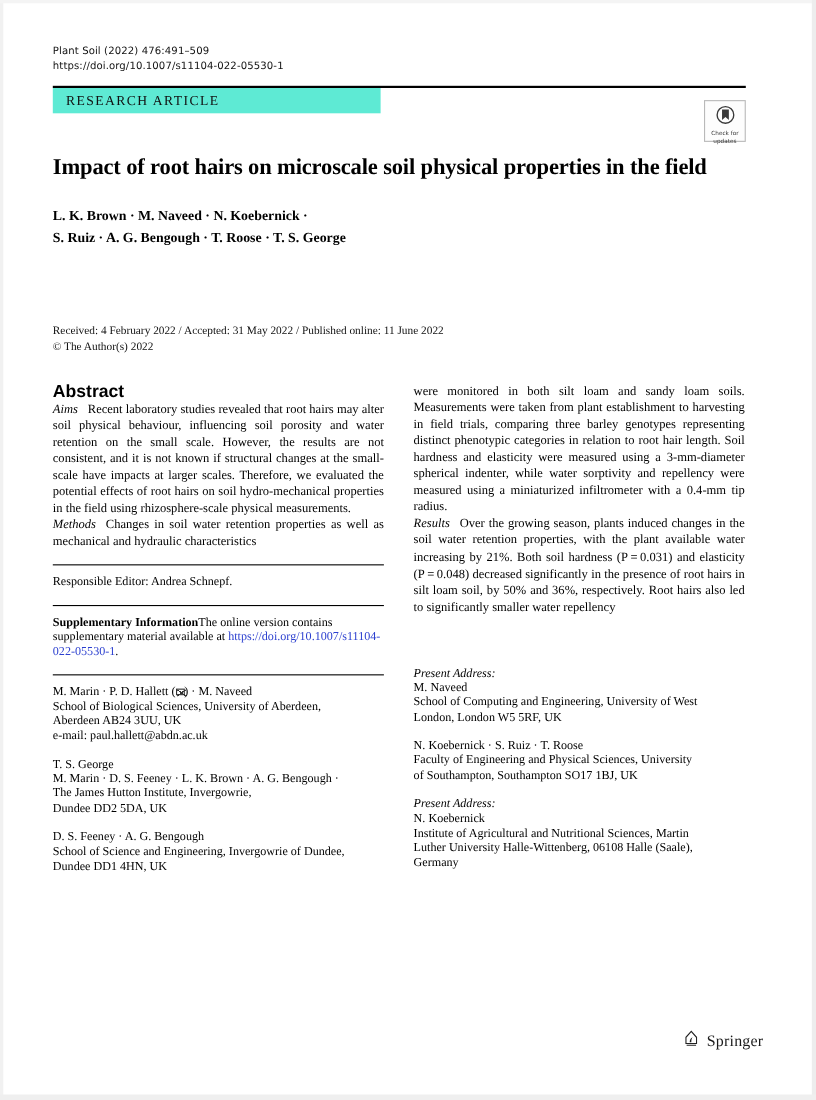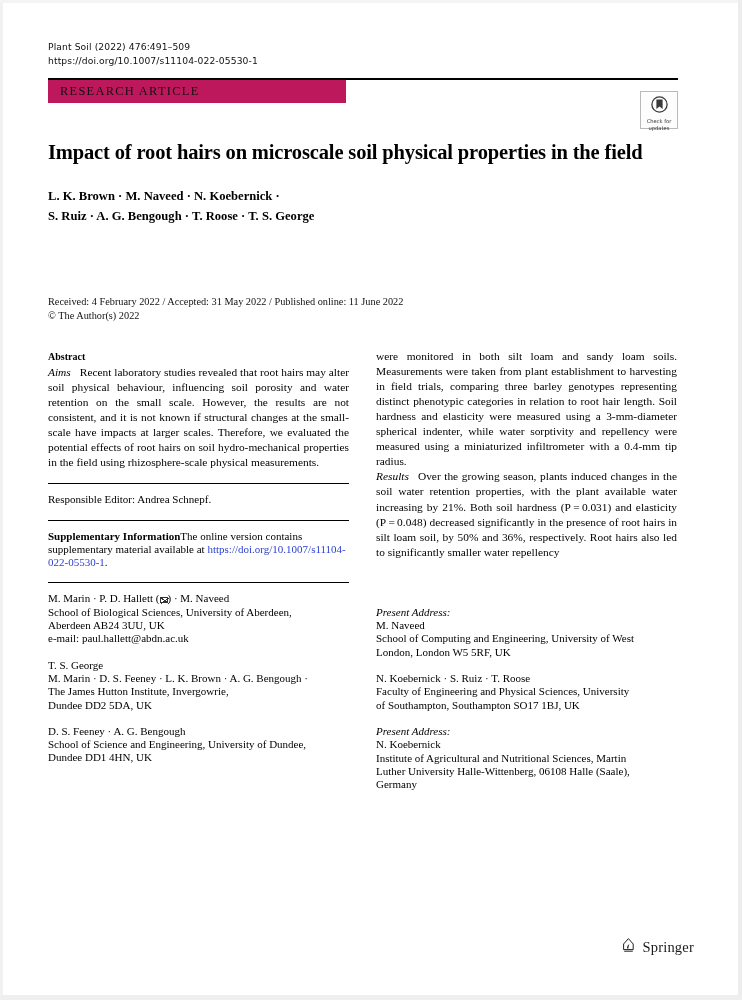--- a/index.html
+++ b/index.html
@@ -45,21 +45,21 @@
   
   .band-wrap { margin-top: 11px; position: relative; }
   .band-rule {
     width: 630px;
     height: 2.4px;
     background: #000;
   }
   .band {
     width: 298px;
     height: 23px;
-    background: #be185d;
+    background: #5eead4;
     display: flex;
     align-items: center;
   }
   .band-label {
     font-family: "Liberation Serif", serif;
     font-size: 12.4px;
     letter-spacing: 1.3px;
     padding-left: 12px;
     color: #111;
   }
@@ -145,23 +145,23 @@
 
   
   .cols {
     margin-top: 26px;
     display: flex;
     gap: 27px;
   }
   .col { width: 301px; }
 
   .abs-head {
-    font-family: Liberation Serif, serif;
+    font-family: Liberation Sans, sans-serif;
     font-weight: bold;
-    font-size: 10px;
+    font-size: 16px;
     line-height: 15px;
     margin-bottom: 1px;
   }
   .para {
     font-family: "Liberation Serif", serif;
     font-size: 11.4px;
     line-height: 15.1px;
     text-align: justify;
     text-justify: inter-word;
     color: #000;
@@ -269,20 +269,21 @@
     </div>
 
     <div class="cols">
 
       <div class="col">
 
         <div class="abs-head">Abstract</div>
 
         <div class="para"><span class="lead">Aims</span><span class="lead-gap"></span><span>Recent laboratory studies revealed that root hairs may alter soil physical behaviour, influencing soil porosity and water retention on the small scale. However, the results are not consistent, and it is not known if structural changes at the small-scale have impacts at larger scales. Therefore, we evaluated the potential effects of root hairs on soil hydro-mechanical properties in the field using rhizosphere-scale physical measurements.</span></div>
 
+        <div class="para"><span class="lead">Methods</span><span class="lead-gap"></span><span>Changes in soil water retention properties as well as mechanical and hydraulic characteristics</span></div>
 
         <hr class="rule">
 
         <div class="small">Responsible Editor: Andrea Schnepf.</div>
 
         <hr class="rule">
 
         <div class="small"><b>Supplementary Information</b><span class="lead-gap"></span><span>The online version contains supplementary material available at </span><span class="link">https://doi.org/10.1007/s11104-022-05530-1</span><span>.</span></div>
 
         <hr class="rule">
@@ -300,21 +301,21 @@
           <div>T. S. George</div>
           <div>M. Marin · D. S. Feeney · L. K. Brown · A. G. Bengough ·</div>
           <div>The James Hutton Institute, Invergowrie,</div>
           <div>Dundee DD2 5DA, UK</div>
         </div>
 
         <div class="blockgap"></div>
 
         <div class="small">
           <div>D. S. Feeney · A. G. Bengough</div>
-          <div>School of Science and Engineering, University of Dundee,</div>
+          <div>School of Science and Engineering, Invergowrie of Dundee,</div>
           <div>Dundee DD1 4HN, UK</div>
         </div>
 
       </div>
 
       <div class="col">
 
         <div class="para">were monitored in both silt loam and sandy loam soils. Measurements were taken from plant establishment to harvesting in field trials, comparing three barley genotypes representing distinct phenotypic categories in relation to root hair length. Soil hardness and elasticity were measured using a 3-mm-diameter spherical indenter, while water sorptivity and repellency were measured using a miniaturized infiltrometer with a 0.4-mm tip radius.</div>
 
         <div class="para"><span class="lead">Results</span><span class="lead-gap"></span><span>Over the growing season, plants induced changes in the soil water retention properties, with the plant available water increasing by 21%. Both soil hardness (P = 0.031) and elasticity (P = 0.048) decreased significantly in the presence of root hairs in silt loam soil, by 50% and 36%, respectively. Root hairs also led to significantly smaller water repellency</span></div>

